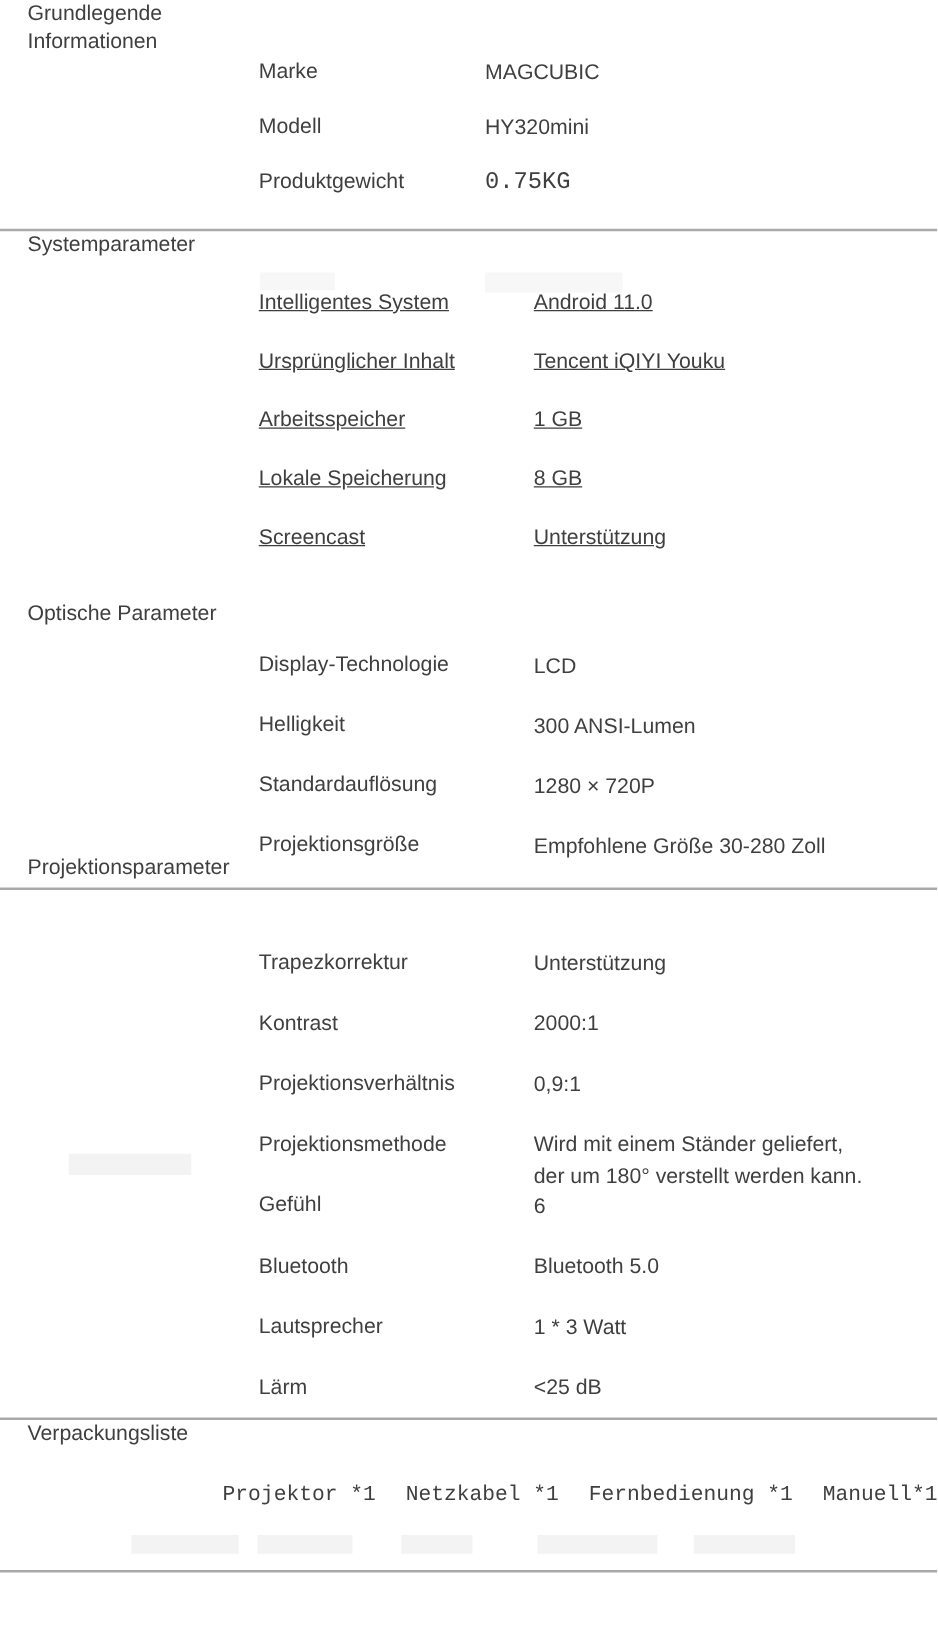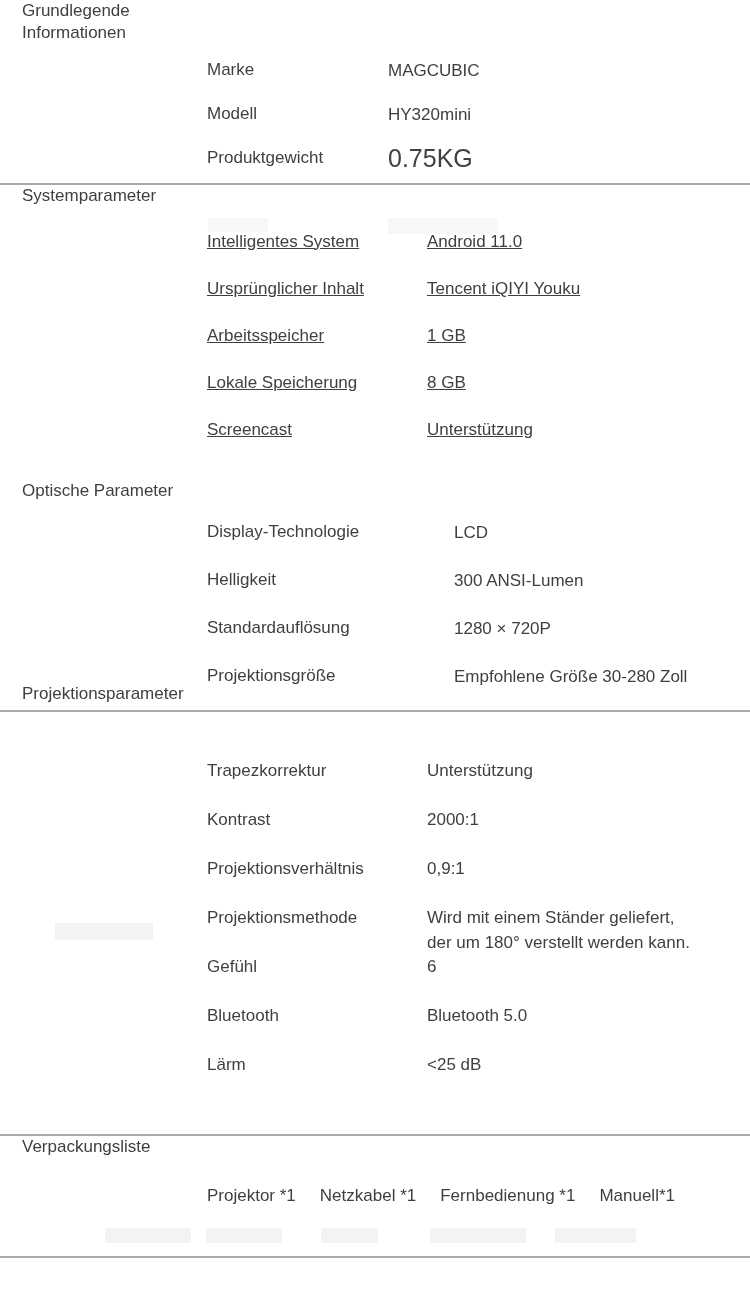--- a/index.html
+++ b/index.html
@@ -32,51 +32,52 @@
     display: flex;
     flex-direction: column;
     box-sizing: border-box;
   }
   .row { display: flex; align-items: center; }
   .key { width: 220px; flex-shrink: 0; }
   .val { flex: 1; white-space: pre-line; line-height: 25px; }
 
   
   .sec-basic { height: 185px; }
-  .sec-basic .rows { padding-top: 48px; }
+  .sec-basic .rows { padding-top: 35px; }
   .sec-basic .row { height: 44px; }
   .sec-basic .key { width: 181px; }
-  .sec-basic .row:nth-child(3) .val { font-size: 25px; }
+  .sec-basic .row:nth-child(3) .val { font-size: 19px; font-family: Liberation Mono, monospace; }
 
   
   .sec-system { height: 295px; }
   .sec-system .rows { padding-top: 33px; text-decoration: underline; }
   .sec-system .row { height: 47px; }
 
   
   .sec-optical { height: 232px; }
   .sec-optical .rows { padding-top: 28px; }
-  .sec-optical .row { height: 48px; gap: 27px; }
+  .sec-optical .row { height: 48px; }
 
   
   .sec-projection { height: 424px; }
   .sec-projection .rows { padding-top: 24px; margin-top: 10px; }
   .sec-projection .row { height: 49px; }
   .sec-projection .sec-label span { position: relative; top: -29px; }
   .val.two-line { margin-bottom: -25px; }
 
   
   .sec-packing { height: 122px; }
   .sec-packing .rows { justify-content: center; }
   .sec-packing .packing-row {
     display: flex;
     align-items: center;
     column-gap: 24px;
     flex-wrap: nowrap;
     white-space: nowrap;
+    font-family: Liberation Mono, monospace;
   }
 
   .spacer-bottom { height: 29px; }
 
   
   .artifact { position: absolute; background: #f3f3f3; }
   .artifact.lighter { background: #f7f7f7; }
 </style>
 </head>
 <body>
@@ -177,20 +178,24 @@
         <div class="val two-line">Wird mit einem Ständer geliefert,
 der um 180° verstellt werden kann.</div>
       </div>
       <div class="row">
         <div class="key">Gefühl</div>
         <div class="val">6</div>
       </div>
       <div class="row">
         <div class="key">Bluetooth</div>
         <div class="val">Bluetooth 5.0</div>
+      </div>
+      <div class="row">
+        <div class="key">Lautsprecher</div>
+        <div class="val">1 * 3 Watt</div>
       </div>
       <div class="row">
         <div class="key">Lärm</div>
         <div class="val">&lt;25 dB</div>
       </div>
     </div>
   </div>
 
   <div class="section sec-packing bordered">
     <div class="sec-label">

